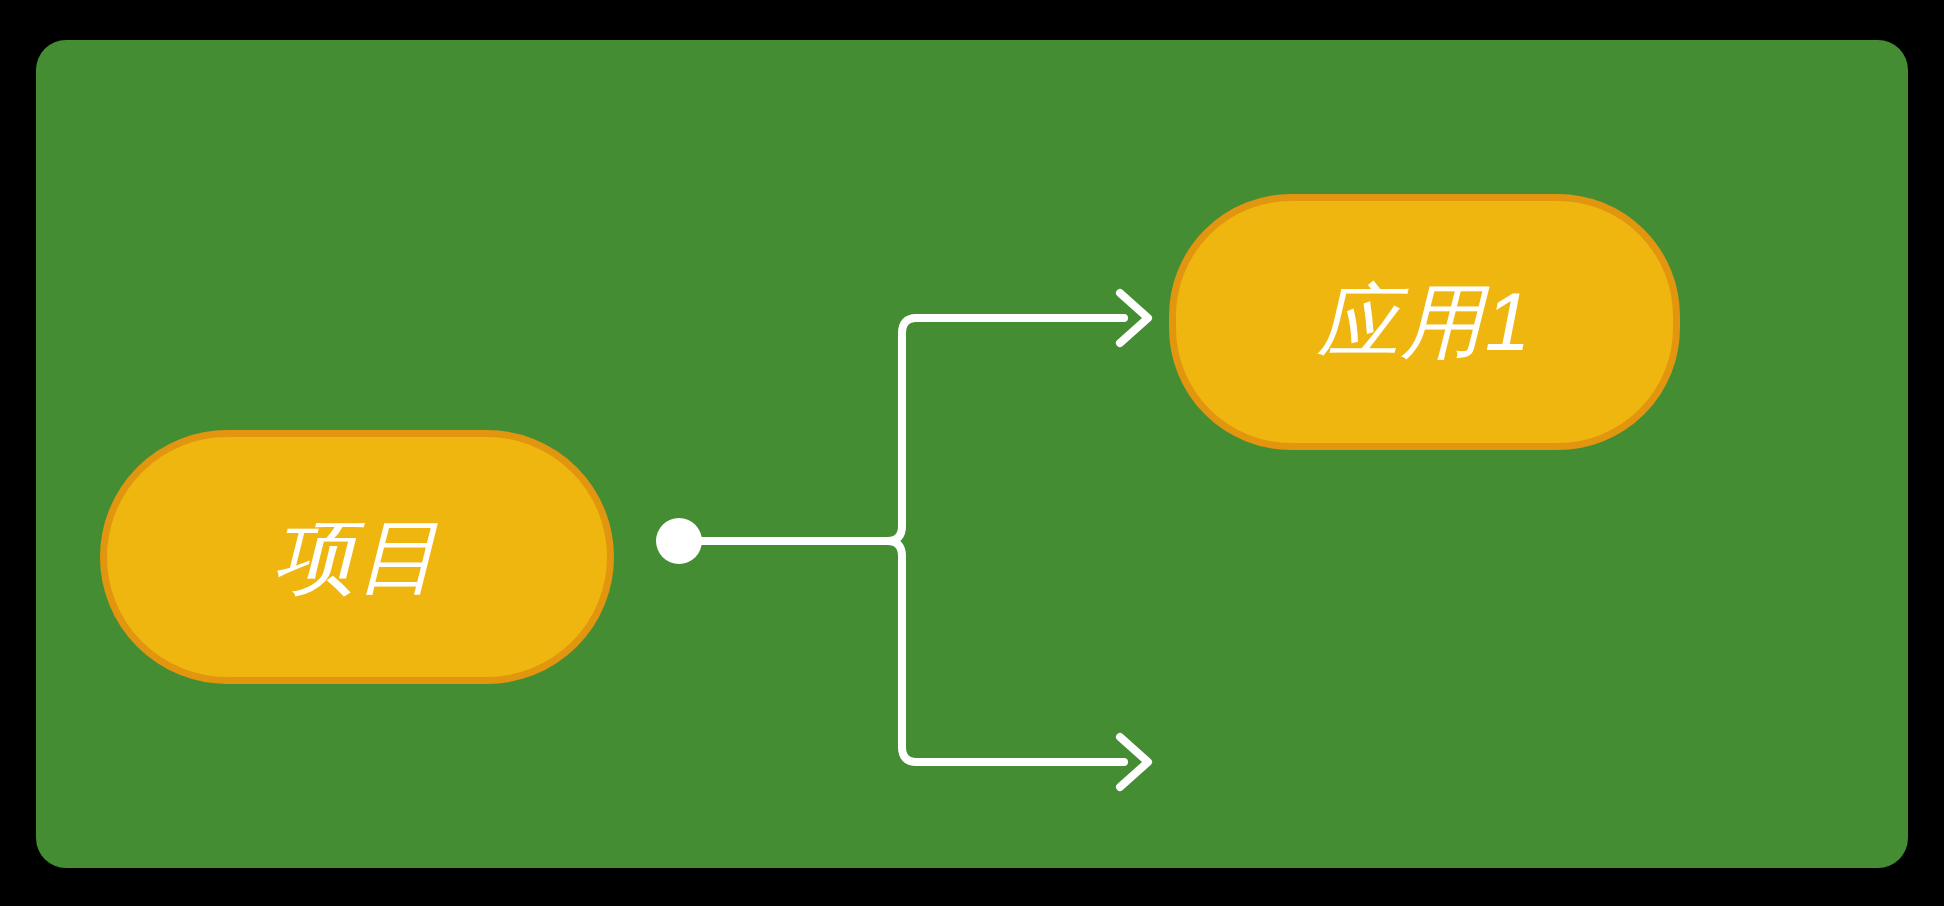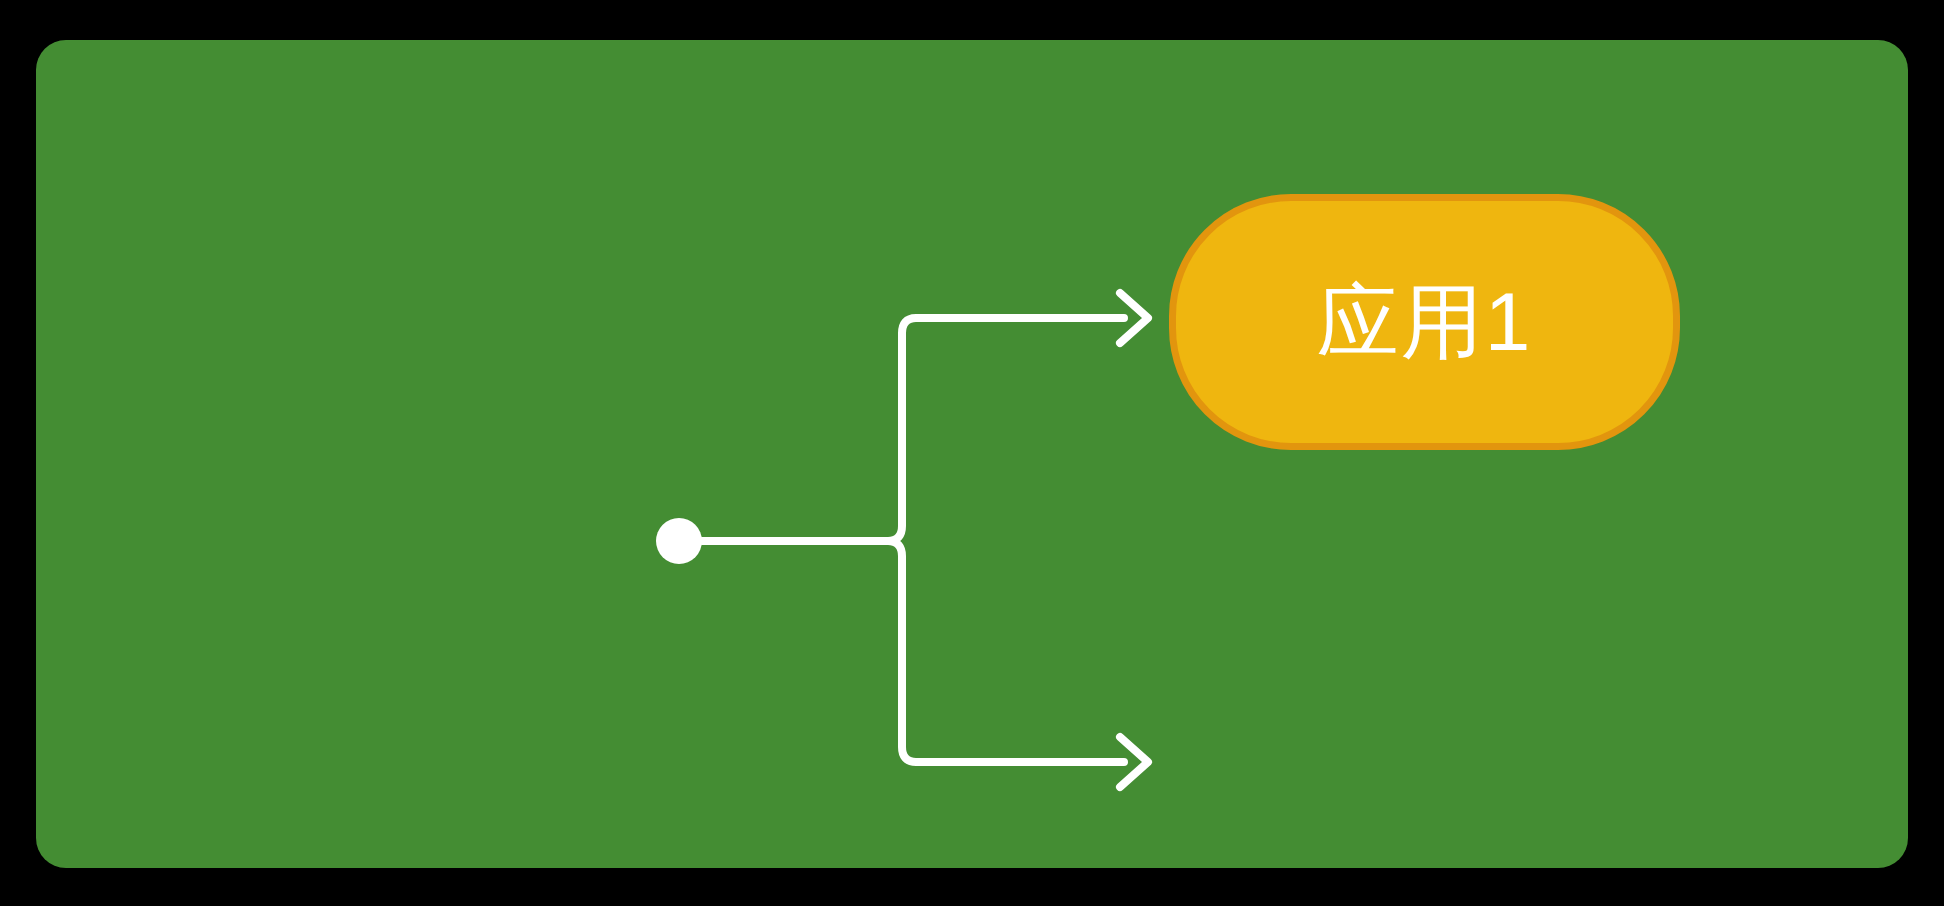--- a/index.html
+++ b/index.html
@@ -55,20 +55,21 @@
     background: var(--node-fill);
     border: 7px solid var(--node-border);
     color: var(--label-text);
   }
   .node .label {
     font-size: 82px;
     line-height: 1;
     color: var(--label-text);
     white-space: nowrap;
     letter-spacing: 2px;
+    font-style: italic;
   }
   .node-root {
     left: 64px; top: 390px;
     width: 514px; height: 254px;
     border-radius: 127px;
   }
   .node-child-1 {
     left: 1133px; top: 154px;
     width: 511px; height: 256px;
     border-radius: 122px;
@@ -92,20 +93,23 @@
       <path class="line" d="M 852,501 C 862,501 866,495 866,486 L 866,293 C 866,284 870,278 880,278 L 1088,278"></path>
 
       <path class="line" d="M 852,501 C 862,501 866,507 866,516 L 866,707 C 866,716 870,722 880,722 L 1088,722"></path>
 
       <path class="line" d="M 1084,253 L 1112,278 L 1084,303"></path>
       <path class="line" d="M 1084,697 L 1112,722 L 1084,747"></path>
 
       <circle class="dot" cx="643" cy="501" r="23"></circle>
     </svg>
 
+    <div class="node node-root">
+      <span class="label">项目</span>
+    </div>
 
     <div class="node node-child-1">
       <span class="label">应用1</span>
     </div>
 
 
   </div>
 </div>
 
 </body></html>

